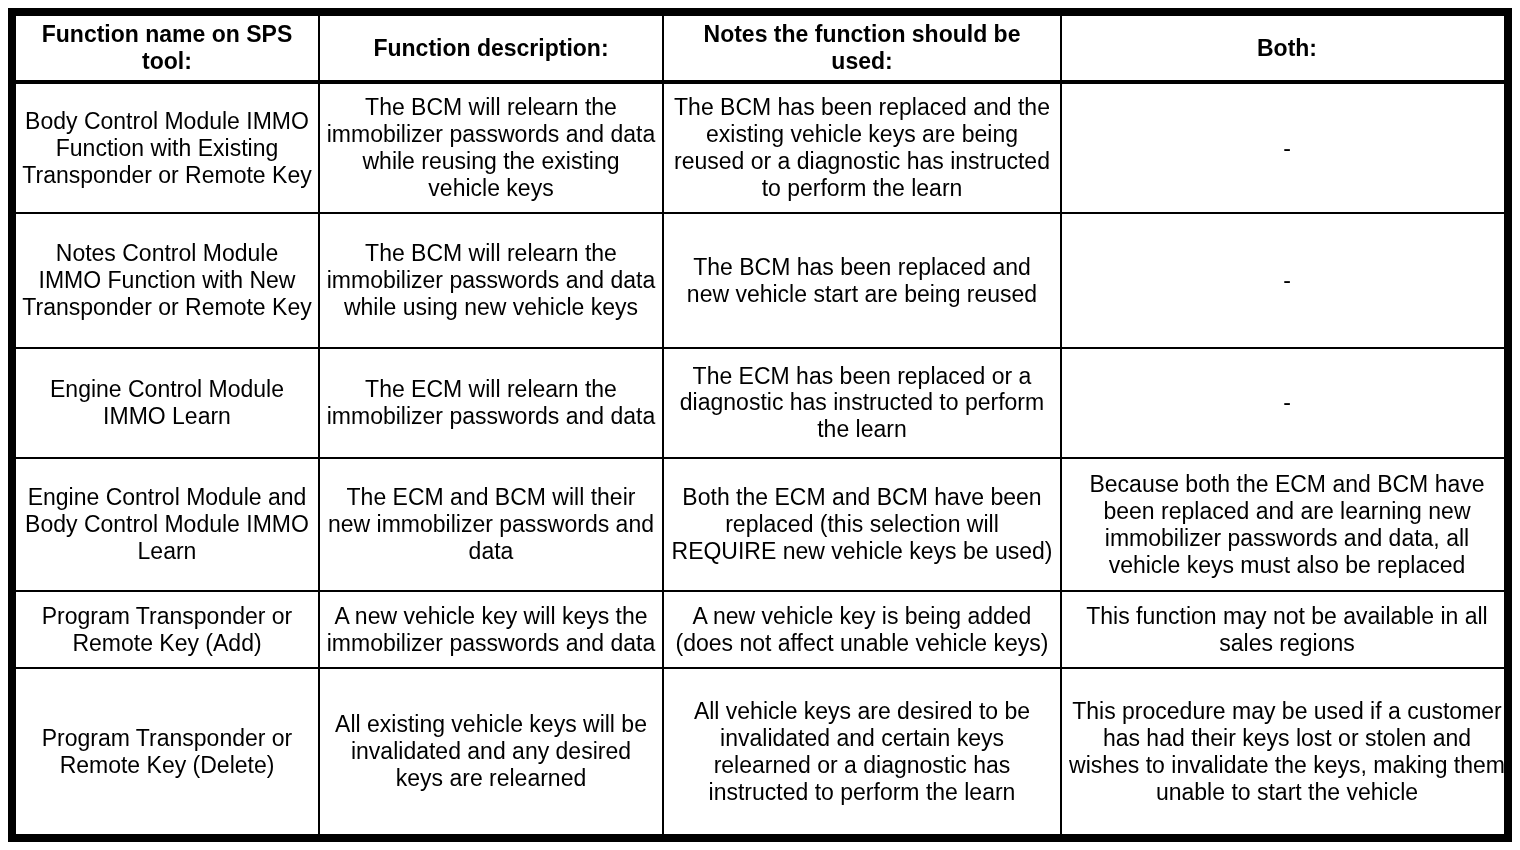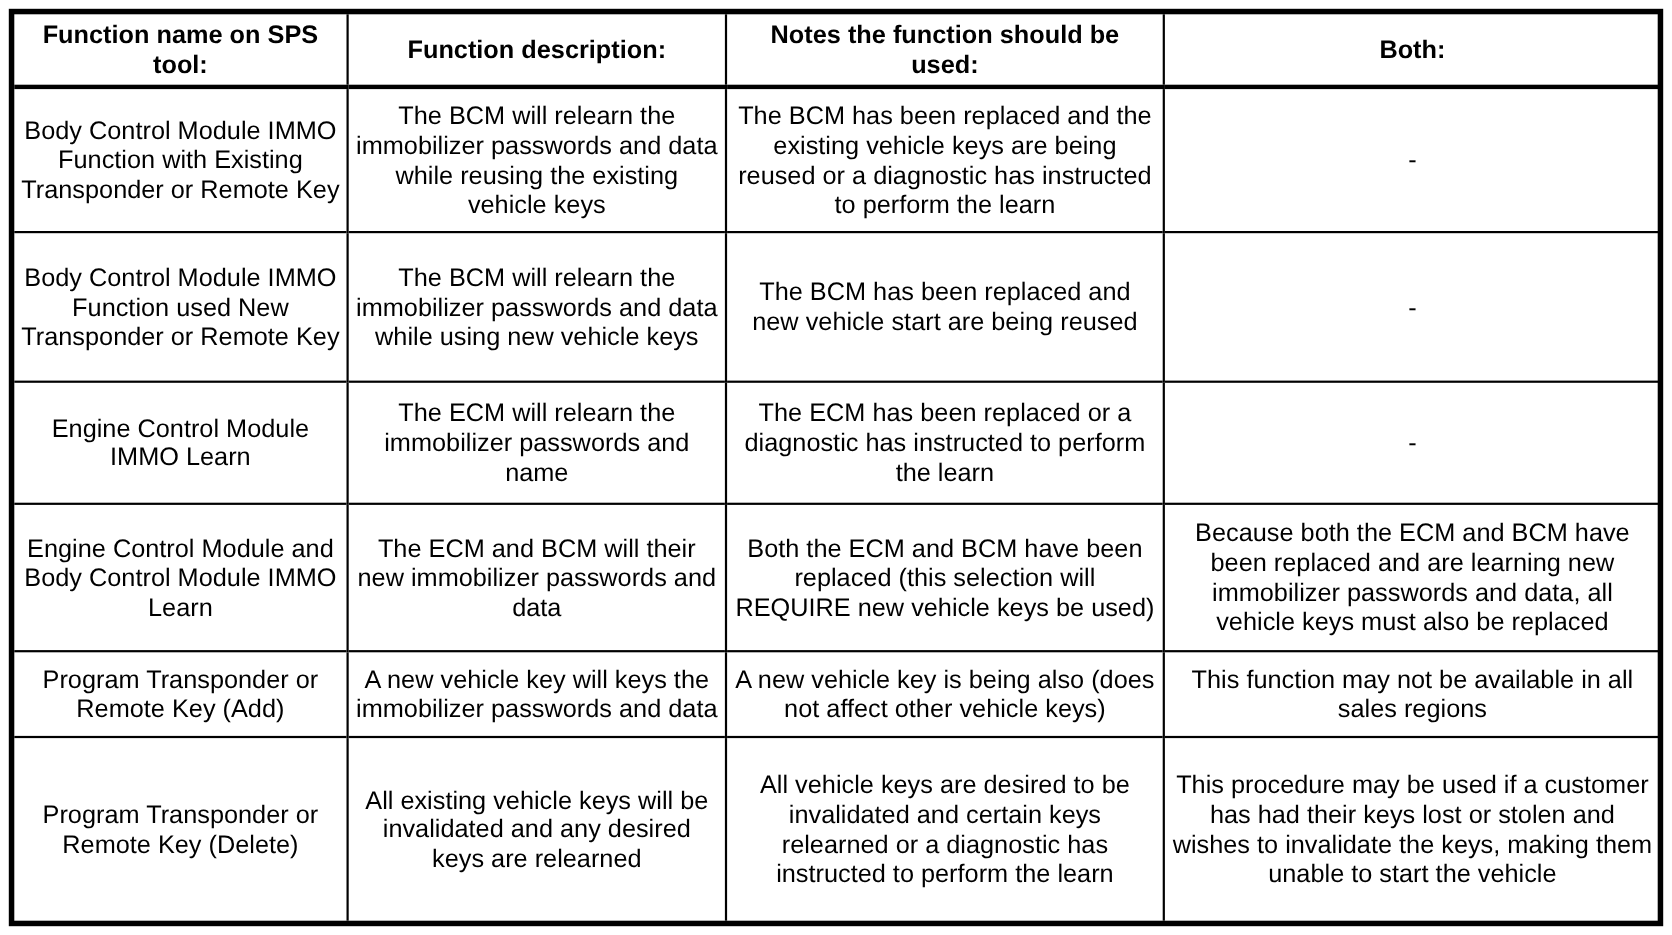--- a/index.html
+++ b/index.html
@@ -15,21 +15,21 @@
     overflow: hidden;
   }
 
   #sps-table-wrap {
     position: absolute;
     left: 8px;
     top: 8px;
     width: 1504px;
     height: 834px;
     box-sizing: border-box;
-    border: 5px solid #000000;
+    border: 8px solid #000000;
   }
 
   table.sps-table {
     width: 100%;
     height: 100%;
     border-collapse: collapse;
     table-layout: fixed;
   }
 
   table.sps-table col.c1 { width: 303px; }
@@ -100,41 +100,41 @@
       </tr>
     </thead>
     <tbody>
       <tr class="r0">
         <td>Body Control Module IMMO Function with Existing Transponder or Remote Key</td>
         <td>The BCM will relearn the immobilizer passwords and data while reusing the existing vehicle keys</td>
         <td>The BCM has been replaced and the existing vehicle keys are being reused or a diagnostic has instructed to perform the learn</td>
         <td>-</td>
       </tr>
       <tr class="r1">
-        <td>Body Control Module IMMO Function used New Transponder or Remote Key</td>
+        <td>Notes Control Module IMMO Function with New Transponder or Remote Key</td>
         <td>The BCM will relearn the immobilizer passwords and data while using new vehicle keys</td>
         <td>The BCM has been replaced and new vehicle start are being reused</td>
         <td>-</td>
       </tr>
       <tr class="r2">
         <td>Engine Control Module IMMO Learn</td>
-        <td>The ECM will relearn the immobilizer passwords and name</td>
+        <td>The ECM will relearn the immobilizer passwords and data</td>
         <td>The ECM has been replaced or a diagnostic has instructed to perform the learn</td>
         <td>-</td>
       </tr>
       <tr class="r3">
         <td>Engine Control Module and Body Control Module IMMO Learn</td>
         <td>The ECM and BCM will their new immobilizer passwords and data</td>
         <td>Both the ECM and BCM have been replaced (this selection will REQUIRE new vehicle keys be used)</td>
         <td>Because both the ECM and BCM have been replaced and are learning new immobilizer passwords and data, all vehicle keys must also be replaced</td>
       </tr>
       <tr class="r4">
         <td>Program Transponder or Remote Key (Add)</td>
         <td>A new vehicle key will keys the immobilizer passwords and data</td>
-        <td>A new vehicle key is being also (does not affect other vehicle keys)</td>
+        <td>A new vehicle key is being added (does not affect unable vehicle keys)</td>
         <td>This function may not be available in all sales regions</td>
       </tr>
       <tr class="r5">
         <td>Program Transponder or Remote Key (Delete)</td>
         <td>All existing vehicle keys will be invalidated and any desired keys are relearned</td>
         <td>All vehicle keys are desired to be invalidated and certain keys relearned or a diagnostic has instructed to perform the learn</td>
         <td>This procedure may be used if a customer has had their keys lost or stolen and wishes to invalidate the keys, making them unable to start the vehicle</td>
       </tr>
     </tbody>
   </table>

